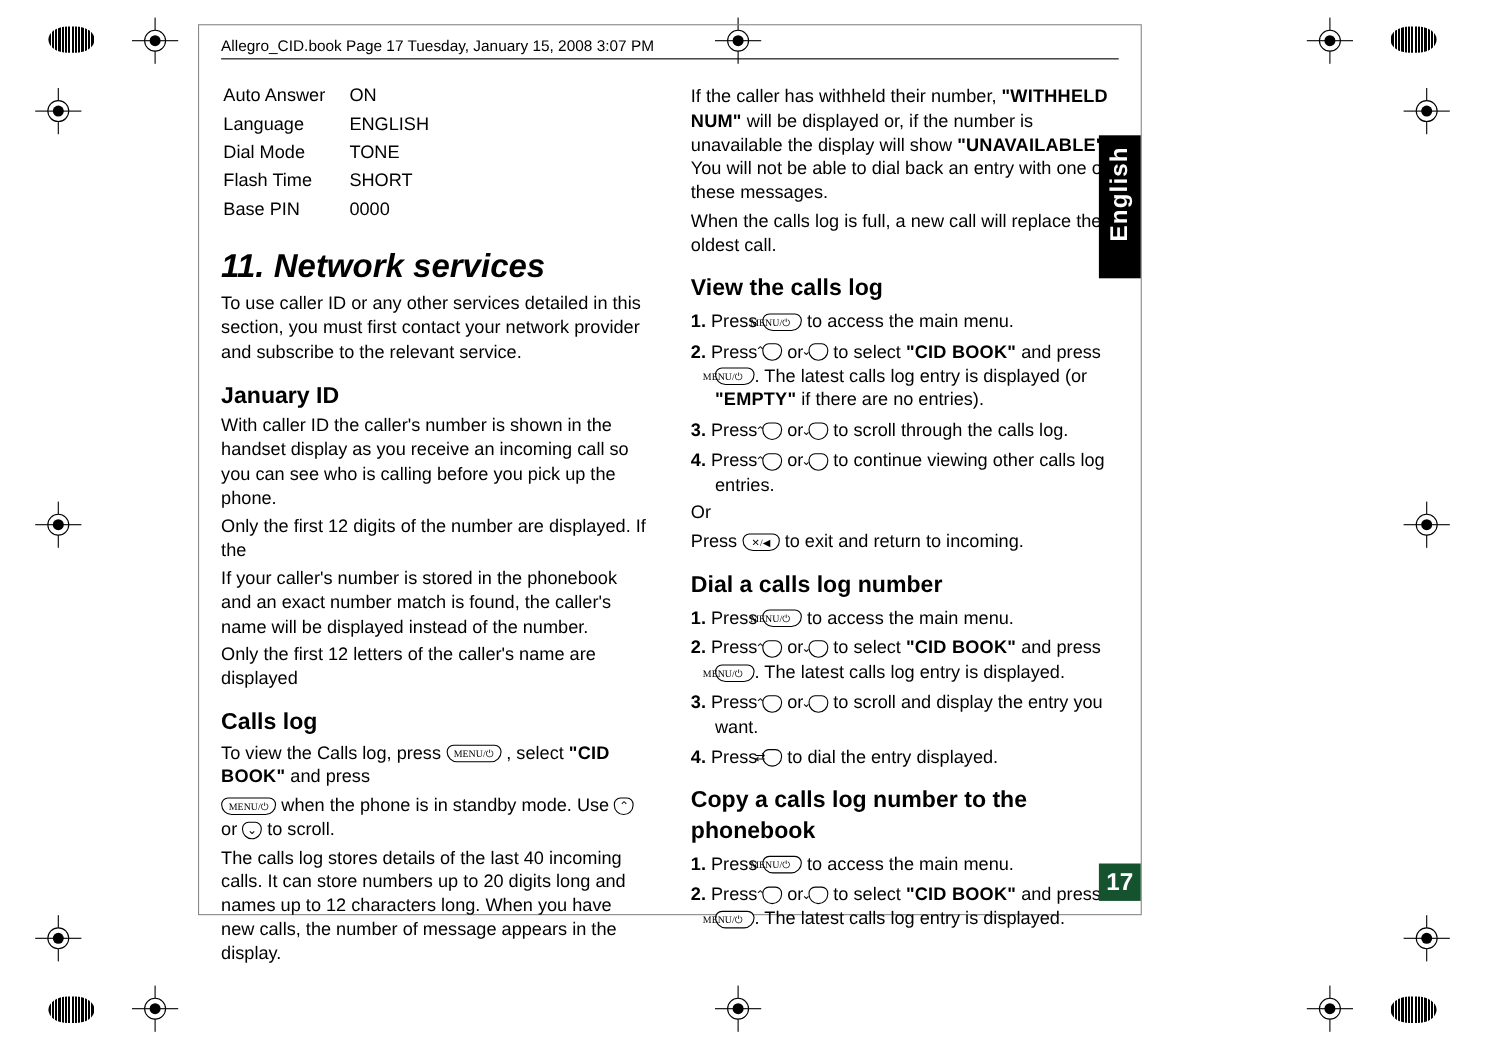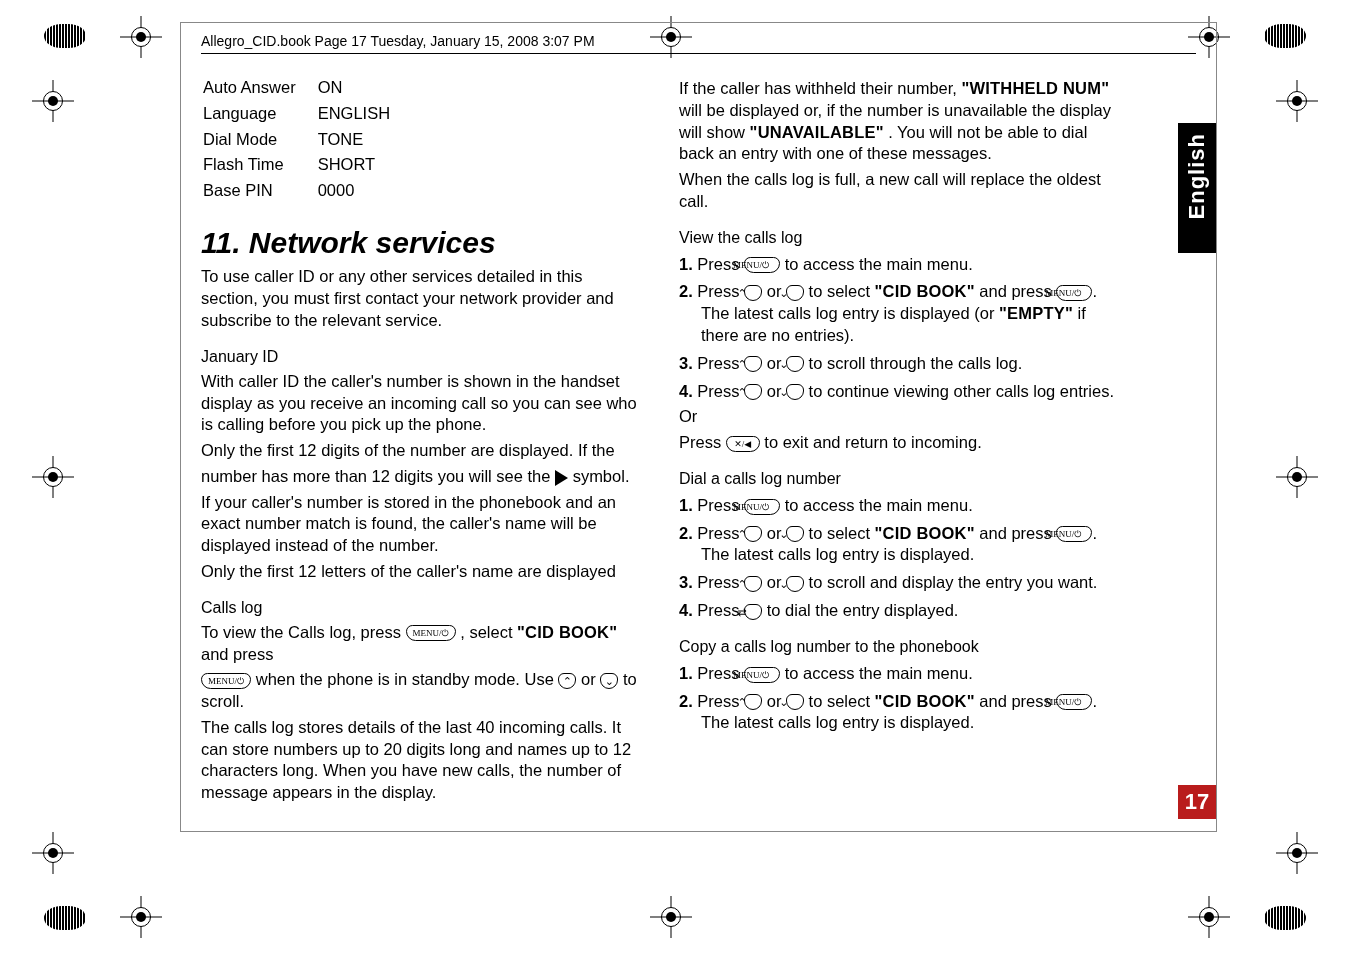--- a/index.html
+++ b/index.html
@@ -9,21 +9,21 @@
     background: #fff;
     font-family: Arial, Helvetica, sans-serif;
     color: #000;
     position: relative;
     overflow: hidden;
   }
   .page {
     position: absolute;
     left: 180px;
     top: 22px;
-    width: 1037px;
+    width: 858px;
     height: 810px;
     border: 1px solid #888;
   }
   .header-line {
     border-bottom: 1px solid #000;
     margin: 10px 20px 0 20px;
     padding-bottom: 4px;
     font-size: 14px;
   }
   .content {
@@ -38,21 +38,21 @@
   }
   table.settings td { padding: 1px 20px 1px 0; font-size: 16.5px; }
   h1.nwsvc {
     font-family: Arial, Helvetica, sans-serif;
     font-size: 30px;
     font-weight: bold;
     font-style: italic;
     margin-top: 18px;
     margin-bottom: 2px;
   }
-  h2 { font-size: 16px; font-weight: normal; margin-top: 14px; margin-bottom: 2px; }
+  h2 { font-size: 21px; font-weight: bold; margin-top: 14px; margin-bottom: 2px; }
   p { margin-top: 4px; }
   .condensed { font-family: "Arial Narrow", Arial, sans-serif; font-weight: bold; letter-spacing: 0.2px; }
   ol.steps { list-style: none; margin-top: 4px; }
   ol.steps li { margin-top: 6px; padding-left: 22px; text-indent: -22px; }
   ol.steps li .num { font-weight: bold; }
   .btn {
     display: inline-block;
     vertical-align: middle;
     border: 1px solid #000;
     border-radius: 8px 8px 12px 12px;
@@ -93,21 +93,21 @@
     font-size: 22px;
     font-weight: bold;
     letter-spacing: 1px;
     display: inline-block;
   }
   .page-num-box {
     position: absolute;
     right: 0;
     bottom: 12px;
     width: 38px;
-    background: #b91c1c;
+    background: #14532d;
     color: #fff;
     text-align: center;
     font-size: 22px;
     font-weight: bold;
     padding: 4px 0;
   }
   
   .reg {
     position: absolute;
     width: 42px; height: 42px;
@@ -224,25 +224,20 @@
             </tr>
       </tbody>
         </table>
 
       <h1 class="nwsvc">11. Network services</h1>
       <p>To use caller ID or any other services detailed in this section, you must first contact your network provider and subscribe to the relevant service.</p>
 
       <h2>January ID</h2>
       <p>With caller ID the caller's number is shown in the handset display as you receive an incoming call so you can see who is calling before you pick up the phone.</p>
       <p>Only the first 12 digits of the number are displayed. If the</p>
-      <p>
-        <span>number has more than 12 digits you will see the </span>
-        <span class="play"></span>
-        <span> symbol.</span>
-      </p>
       <p>If your caller's number is stored in the phonebook and an exact number match is found, the caller's name will be displayed instead of the number.</p>
       <p>Only the first 12 letters of the caller's name are displayed</p>
 
       <h2>Calls log</h2>
       <p>
         <span>To view the Calls log, press </span>
         <span class="btn">MENU/⏻</span>
         <span>, select </span>
         <span class="condensed">"CID BOOK"</span>
         <span> and press</span>

